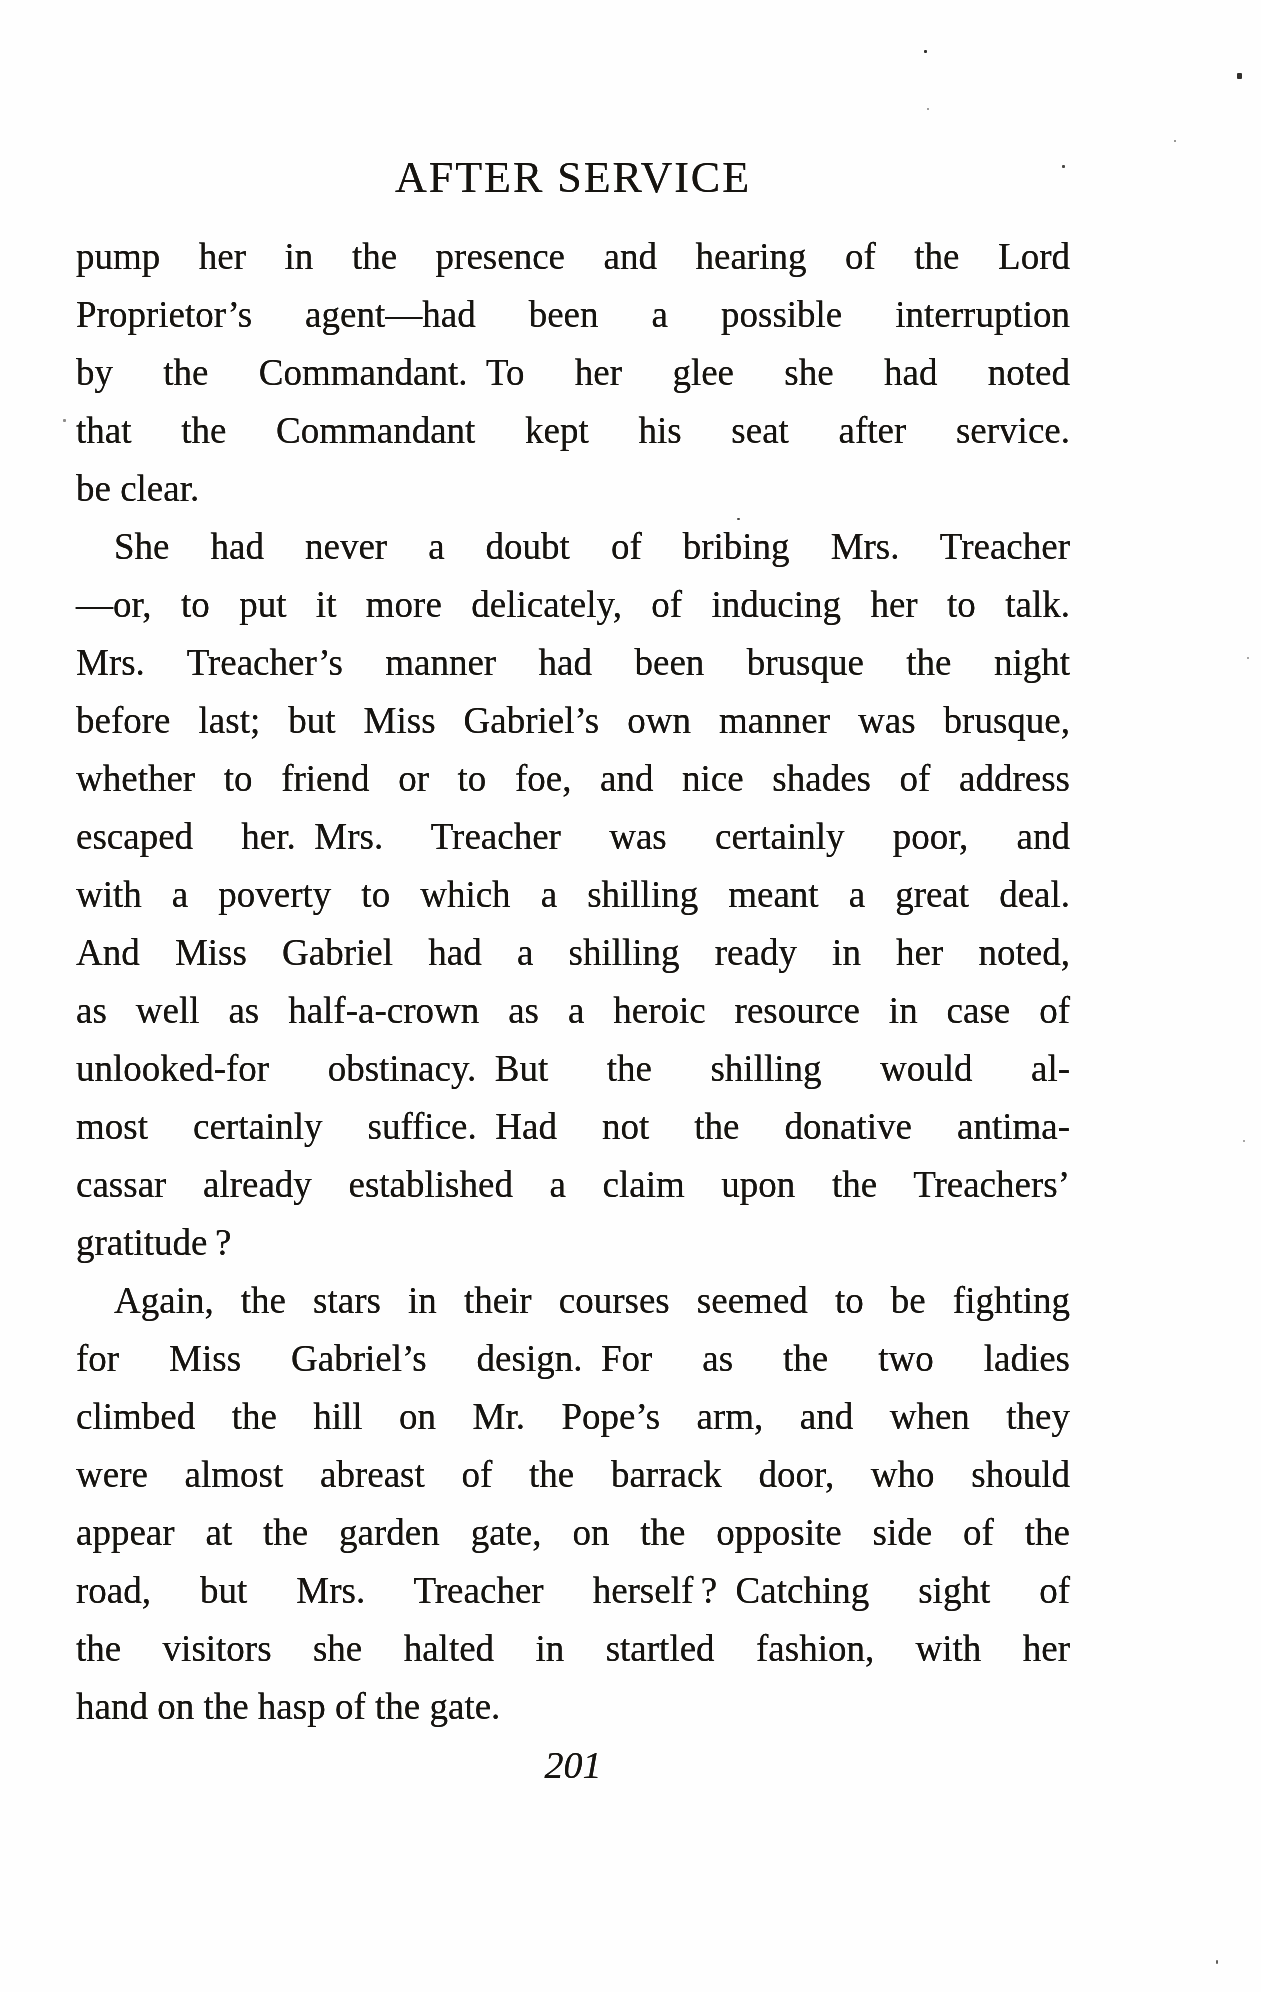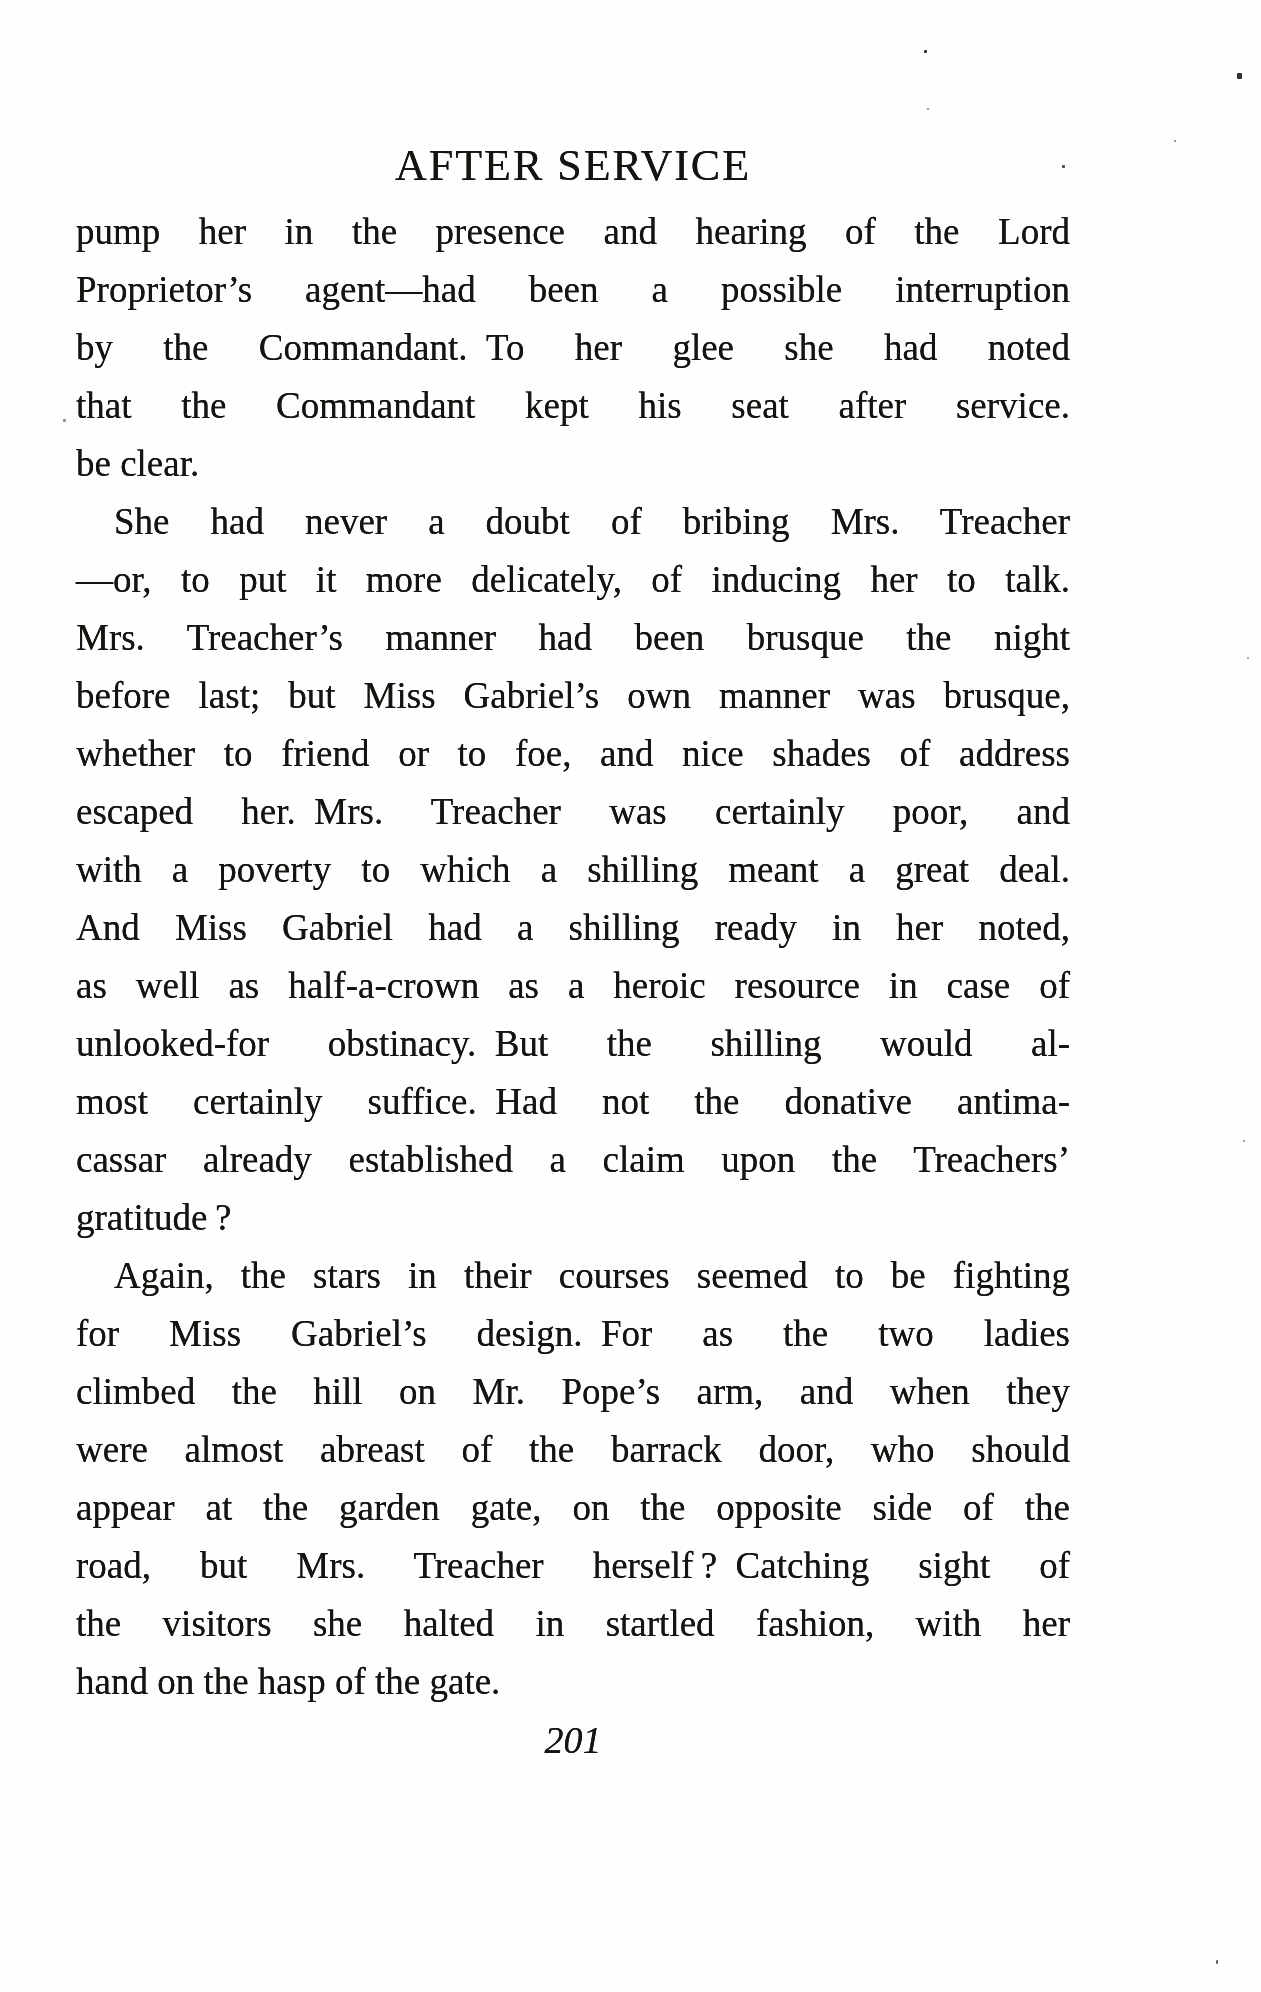--- a/index.html
+++ b/index.html
@@ -20,31 +20,31 @@
     inset: 0;
     background: var(--paper, #fefefe);
   }
   .content {
     position: absolute;
     left: 76px;
     top: 0;
     width: 994px;
   }
   .title {
-    margin: 0;
+    margin: 12px;
     padding: 141px 0 0 0;
     text-align: center;
     font-size: 44px;
     line-height: 50px;
     font-weight: normal;
     letter-spacing: 2px;
     text-shadow: 0 0 0.4px currentColor;
   }
   .lines {
-    margin-top: 12px;
+    margin-top: 25px;
   }
   .line {
     font-size: 37px;
     line-height: 58px;
     text-align: justify;
     text-align-last: justify;
     white-space: nowrap;
     text-shadow: 0 0 0.4px currentColor;
   }
   .line.left {

